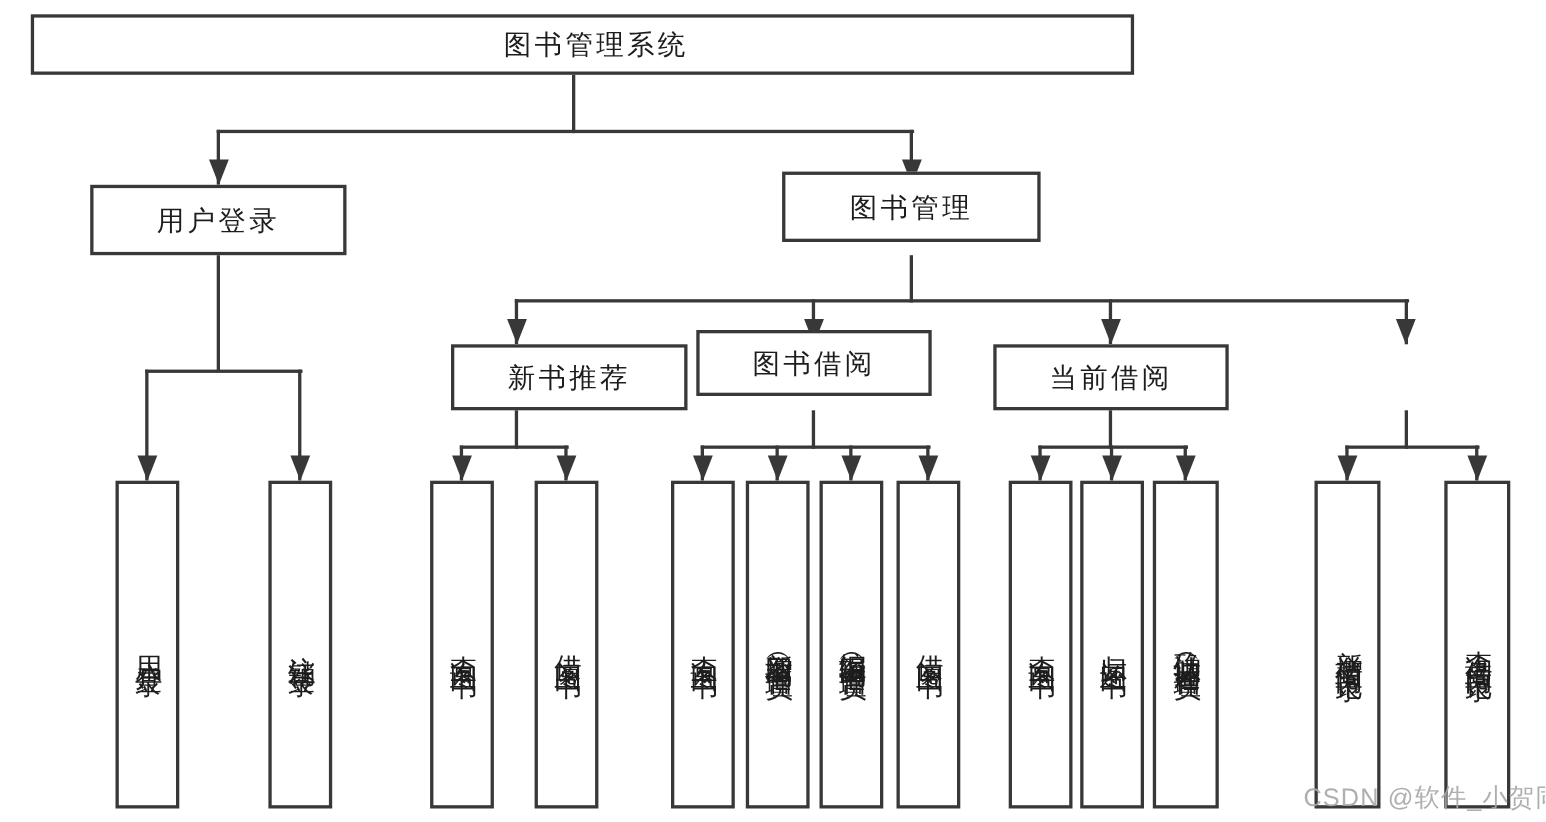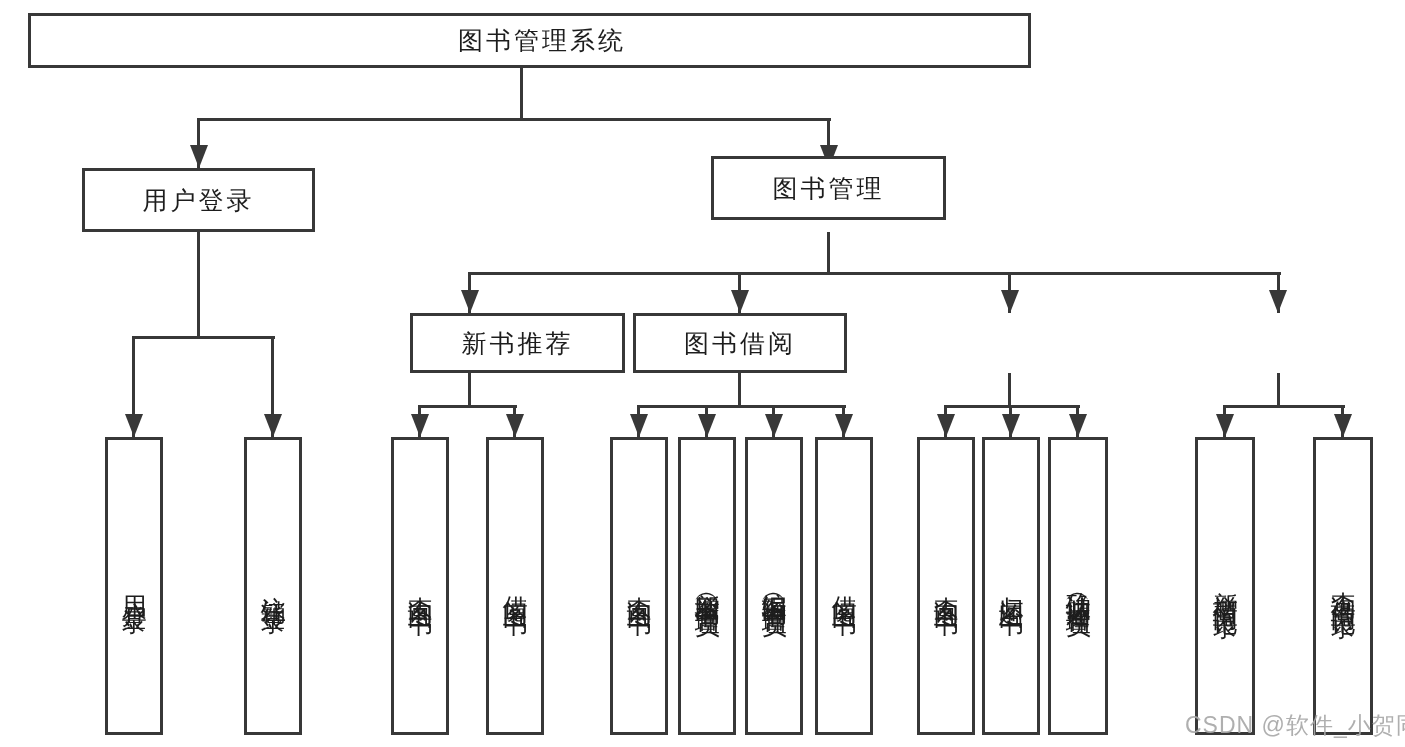--- a/index.html
+++ b/index.html
@@ -95,22 +95,25 @@
   <div class="vline" style="left:738px; top:272px; width:3px; height:41px;"></div>
   <div class="arrow-down" style="left:731px; top:290px;"></div>
   <div class="vline" style="left:1008px; top:272px; width:3px; height:41px;"></div>
   <div class="arrow-down" style="left:1001px; top:290px;"></div>
   <div class="vline" style="left:1277px; top:272px; width:3px; height:41px;"></div>
   <div class="arrow-down" style="left:1269px; top:290px;"></div>
 
   <div class="box" style="left:363px; top:313px; width:215px; height:60px;margin-left:47px;">
     <span>新书推荐</span>
   </div>
-  <div class="box" style="left:633px; top:313px; width:214px; height:60px;">
+  <div class="box" style="left:633px; top:300px; width:214px; height:60px;">
     <span>图书借阅</span>
+  </div>
+  <div class="box" style="left:903px; top:313px; width:214px; height:60px;">
+    <span>当前借阅</span>
   </div>
 
   <div class="vline" style="left:468px; top:373px; width:3px; height:35px;"></div>
   <div class="hline" style="left:418px; top:405px; width:99px; height:3px;"></div>
   <div class="vline" style="left:418px; top:405px; width:3px; height:32px;"></div>
   <div class="arrow-down" style="left:411px; top:414px;"></div>
   <div class="vline" style="left:513px; top:405px; width:3px; height:32px;"></div>
   <div class="arrow-down" style="left:506px; top:414px;"></div>
 
   <div class="vline" style="left:738px; top:373px; width:3px; height:35px;"></div>

